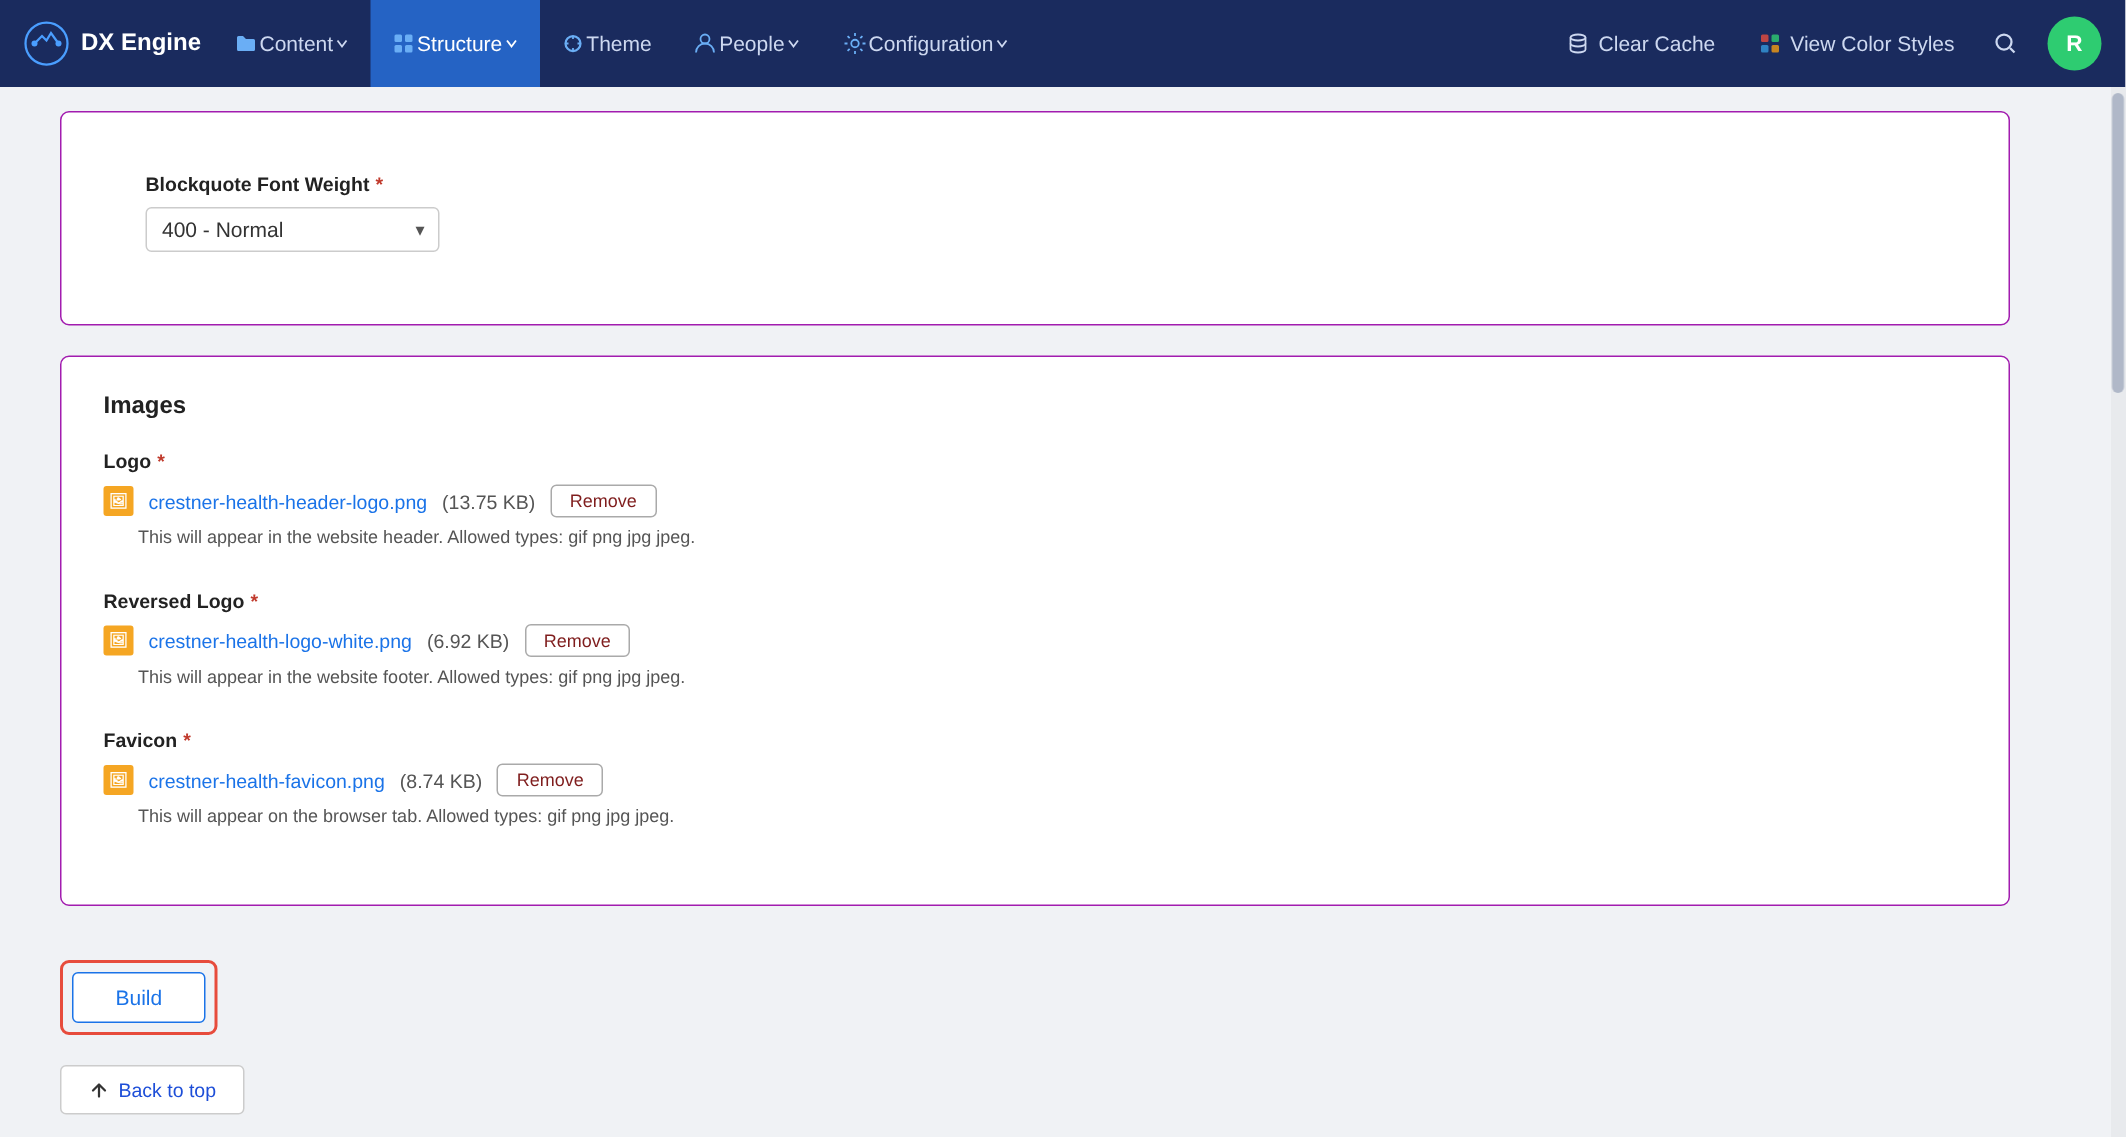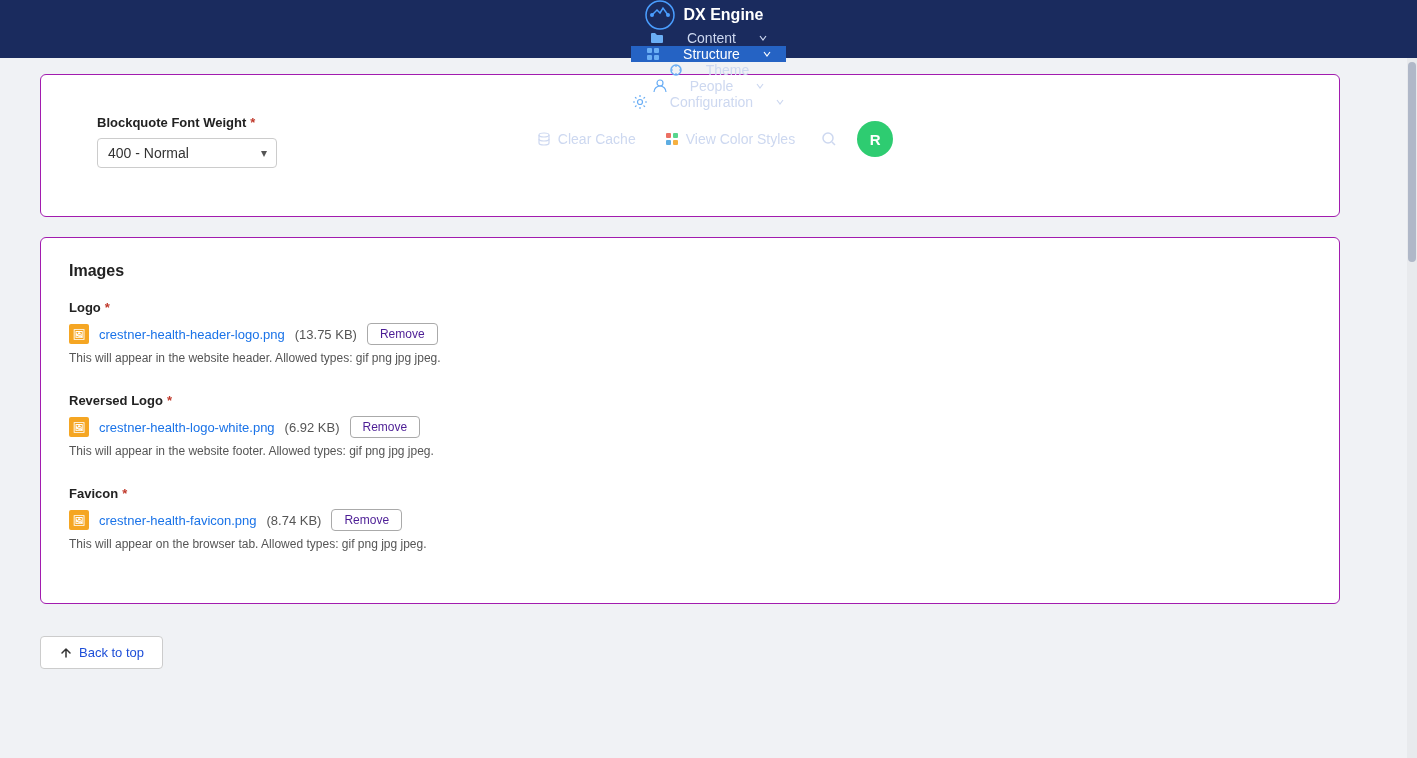--- a/index.html
+++ b/index.html
@@ -6,40 +6,39 @@
     body { font-family: -apple-system, BlinkMacSystemFont, 'Segoe UI', sans-serif; background: #f0f2f5; min-height: 758px; }
 
     
     .navbar {
       background: #1a2b5e;
       display: flex;
       align-items: center;
       height: 58px;
       padding: 0 16px;
       gap: 0;
-      flex-direction: column;
     }
     .navbar-brand {
       display: flex;
       align-items: center;
       gap: 8px;
       color: #fff;
       font-weight: 700;
       font-size: 16px;
       margin-right: 8px;
       white-space: nowrap;
     }
     .brand-icon {
       width: 30px;
       height: 30px;
     }
     .nav-item {
       display: flex;
       align-items: center;
-      gap: 22px;
+      gap: 1px;
       color: #cdd8f0;
       font-size: 14px;
       padding: 0 14px;
       height: 58px;
       cursor: pointer;
       white-space: nowrap;
       position: relative;
       text-align: center;
     }
     .nav-item.active {
@@ -117,21 +116,21 @@
       display: inline-block;
     }
     .select-control {
       appearance: none;
       background: #fff;
       border: 1px solid #ccc;
       border-radius: 4px;
       padding: 6px 36px 6px 10px;
       font-size: 14px;
       color: #333;
-      width: 180px;
+      width: 196px;
       cursor: pointer;
     }
     .select-arrow {
       position: absolute;
       right: 10px;
       top: 50%;
       transform: translateY(-50%);
       pointer-events: none;
       color: #555;
       font-size: 12px;
@@ -182,26 +181,27 @@
     .file-size {
       color: #555;
       font-size: 13px;
     }
     .remove-btn {
       border: 1px solid #aaa;
       background: #fff;
       border-radius: 4px;
       padding: 3px 12px;
       font-size: 12px;
-      color: #4c1d95;
+      color: #7f1d1d;
       cursor: pointer;
     }
     .help-text {
       font-size: 12px;
       color: #555;
+      margin-left: 23px;
     }
 
     
     .build-area {
       padding: 16px 0 8px 0;
     }
     .build-btn-wrapper {
       display: inline-block;
       border: 2px solid #e74c3c;
       border-radius: 6px;
@@ -426,20 +426,25 @@
         <a class="file-link">
           <span>crestner-health-favicon.png</span>
         </a>
         <span class="file-size">(8.74 KB)</span>
         <button class="remove-btn">Remove</button>
       </div>
       <div class="help-text">This will appear on the browser tab. Allowed types: gif png jpg jpeg.</div>
     </div>
   </div>
 
+  <div class="build-area">
+    <div class="build-btn-wrapper">
+      <button class="build-btn">Build</button>
+    </div>
+  </div>
 
   <div class="back-to-top-area">
     <button class="back-to-top-btn">
       <svg width="14" height="14" viewBox="0 0 14 14" fill="none">
         <path d="M7 11V3M3 7l4-4 4 4" stroke="#333" stroke-width="1.5" stroke-linecap="round" stroke-linejoin="round"></path>
       </svg>
       <span>Back to top</span>
     </button>
   </div>
 </div>

